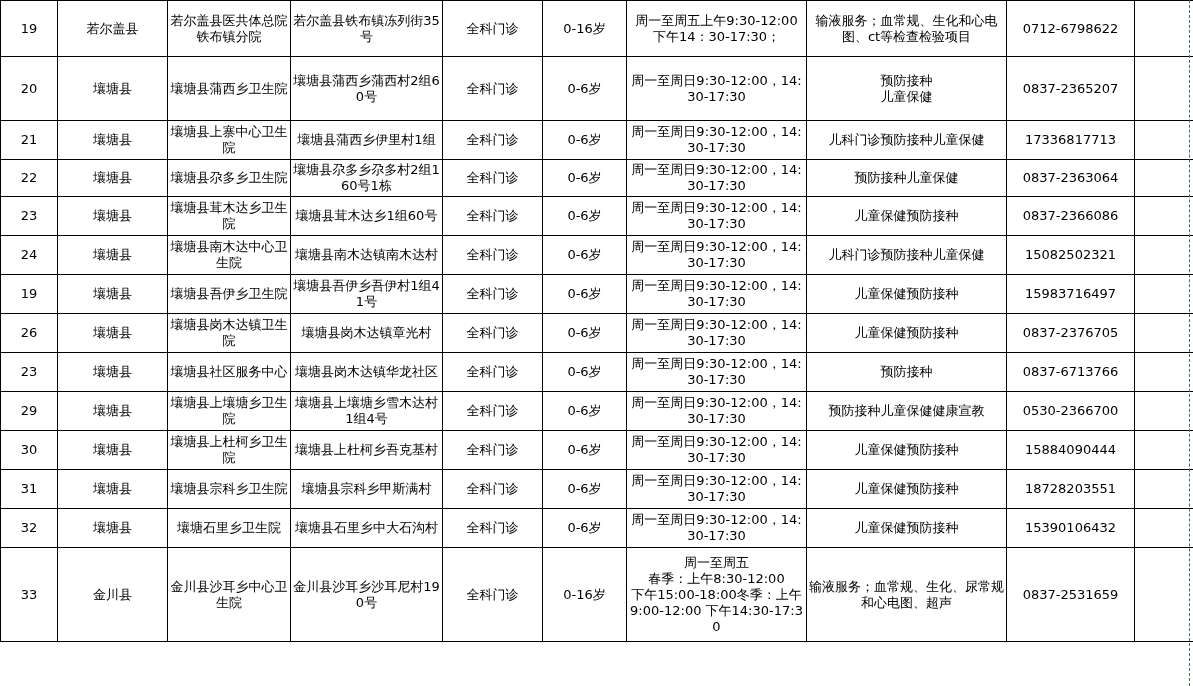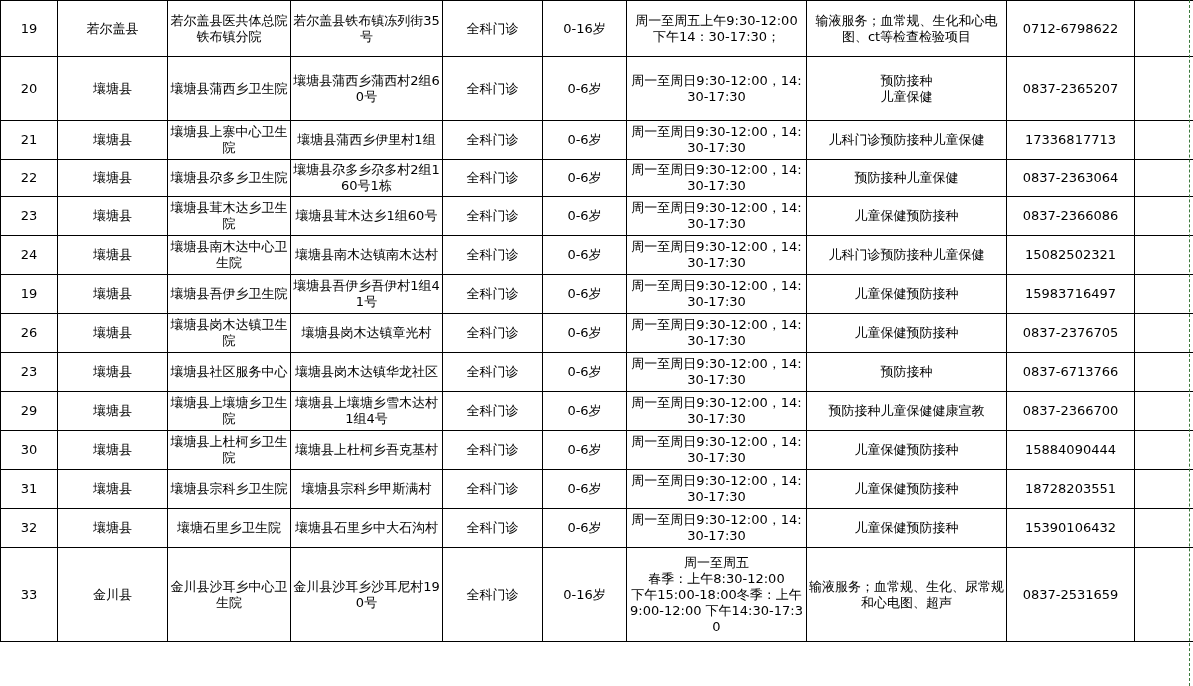--- a/index.html
+++ b/index.html
@@ -200,21 +200,21 @@
       </tr>
       <tr style="height:39px;">
         <td class="cell-no">29</td>
         <td class="cell-area">壤塘县</td>
         <td class="cell-inst">壤塘县上壤塘乡卫生院</td>
         <td class="cell-addr">壤塘县上壤塘乡雪木达村1组4号</td>
         <td class="cell-dept">全科门诊</td>
         <td class="cell-age">0-6岁</td>
         <td class="cell-time">周一至周日9:30-12:00，14:30-17:30</td>
         <td class="cell-serv">预防接种儿童保健健康宣教</td>
-        <td class="cell-tel">0837-2366700</td>
+        <td class="cell-tel">0530-2366700</td>
         <td class="cell-last"></td>
       </tr>
       <tr style="height:39px;">
         <td class="cell-no">30</td>
         <td class="cell-area">壤塘县</td>
         <td class="cell-inst">壤塘县上杜柯乡卫生院</td>
         <td class="cell-addr">壤塘县上杜柯乡吾克基村</td>
         <td class="cell-dept">全科门诊</td>
         <td class="cell-age">0-6岁</td>
         <td class="cell-time">周一至周日9:30-12:00，14:30-17:30</td>

